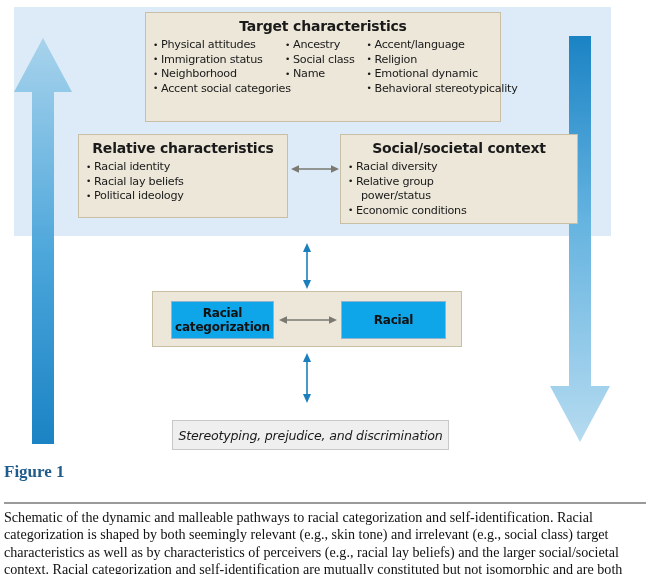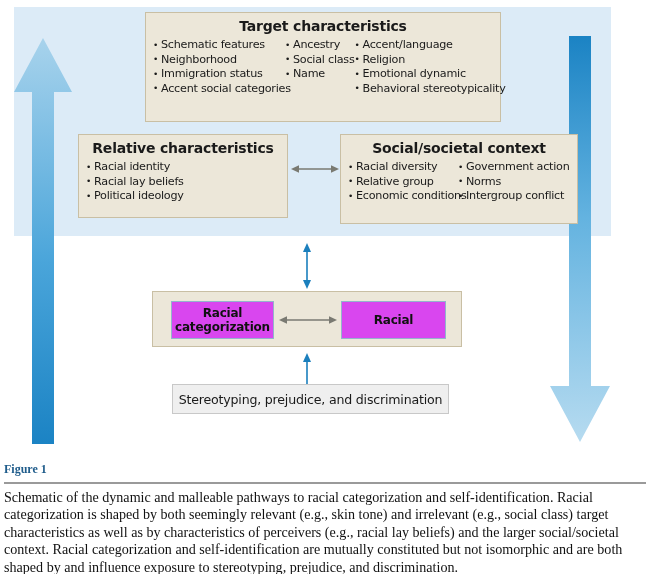--- a/index.html
+++ b/index.html
@@ -76,21 +76,21 @@
   }
   ul.bullets li.cont::before { content: ""; }
 
   
   #target-box {
     left: 145px; top: 12px;
     width: 356px; height: 110px;
   }
   #target-box .col1 { width: 132px; }
   #target-box .col2 { width: 72px; }
-  #target-box .col3 { width: auto; }
+  #target-box .col3 { width: auto; margin-left: 12px; }
 
   
   #perceiver-box {
     left: 78px; top: 134px;
     width: 210px; height: 84px;
   }
   #perceiver-box .col1 { width: 103px; }
 
   
   #social-box {
@@ -99,66 +99,67 @@
   }
   #social-box .col1 { width: 110px; }
 
   
   #mid-band {
     left: 152px; top: 291px;
     width: 310px; height: 56px;
   }
   .blue-inner {
     position: absolute;
-    background: #d946ef;
+    background: #0ea5e9;
     border: 1px solid #93b4cd;
     display: flex;
     align-items: center;
     justify-content: center;
     text-align: center;
     font-weight: bold;
     font-size: 12px;
     line-height: 14px;
     color: #111;
     letter-spacing: -0.2px;
   }
   #cat-box   { left: 18px;  top: 9px; width: 103px; height: 38px; }
   #self-box  { left: 188px; top: 9px; width: 105px; height: 38px; }
 
   
   #stereo-box {
     position: absolute;
-    left: 172px; top: 384px;
+    left: 172px; top: 420px;
     width: 277px; height: 30px;
     background: #efefef;
     border: 1px solid #c8c8c8;
     display: flex;
     align-items: center;
     justify-content: center;
     font-size: 12.6px;
     color: #1a1a1a;
     letter-spacing: -0.2px;
+    font-style: italic;
   }
 
   
   .connector { position: absolute; }
   .connector svg { display: block; }
 
   
   #caption-area {
     position: absolute;
     left: 0; top: 458px;
     width: 650px;
   }
   #figure-label {
     font-family: "Liberation Serif", serif;
     font-weight: bold;
-    font-size: 12px;
+    font-size: 17px;
     color: #1f5c8b;
-    padding: 4px 0 4px 4px;
+    padding: 4px 0 19px 4px;
   }
   #caption-rule {
     height: 1.5px;
     background: #9a9a9a;
     margin: 1px 4px 5px 4px;
   }
   #caption-text {
     font-family: "Liberation Serif", serif;
     font-size: 14.1px;
     line-height: 17.6px;
@@ -198,23 +199,23 @@
       </defs>
       <polygon points="32,408 62,352 43,352 43,2 21,2 21,352 2,352" fill="url(#gradDown)"></polygon>
     </svg>
   </div>
 
   <div class="beige-box" id="target-box">
     <div class="box-title">Target characteristics</div>
     <div class="cols">
       <div class="col col1">
         <ul class="bullets">
-          <li>Schematic features</li>
+          <li>Physical attitudes</li>
+          <li>Immigration status</li>
           <li>Neighborhood</li>
-          <li>Immigration status</li>
           <li>Accent social categories</li>
         </ul>
       </div>
       <div class="col col2">
         <ul class="bullets">
           <li>Ancestry</li>
           <li>Social class</li>
           <li>Name</li>
         </ul>
       </div>
@@ -242,28 +243,22 @@
     </div>
   </div>
 
   <div class="beige-box" id="social-box">
     <div class="box-title">Social/societal context</div>
     <div class="cols">
       <div class="col col1">
         <ul class="bullets">
           <li>Racial diversity</li>
           <li>Relative group</li>
+          <li class="cont">power/status</li>
           <li>Economic conditions</li>
-        </ul>
-      </div>
-      <div class="col col2">
-        <ul class="bullets">
-          <li>Government action</li>
-          <li>Norms</li>
-          <li>Intergroup conflict</li>
         </ul>
       </div>
     </div>
   </div>
 
   <div class="connector" style="left:291px; top:162px;">
     <svg width="48" height="14" viewBox="0 0 48 14">
       <line x1="6" y1="7" x2="42" y2="7" stroke="#7a7a72" stroke-width="1.4"></line>
       <polygon points="0,7 8,3.2 8,10.8" fill="#7a7a72"></polygon>
       <polygon points="48,7 40,3.2 40,10.8" fill="#7a7a72"></polygon>

